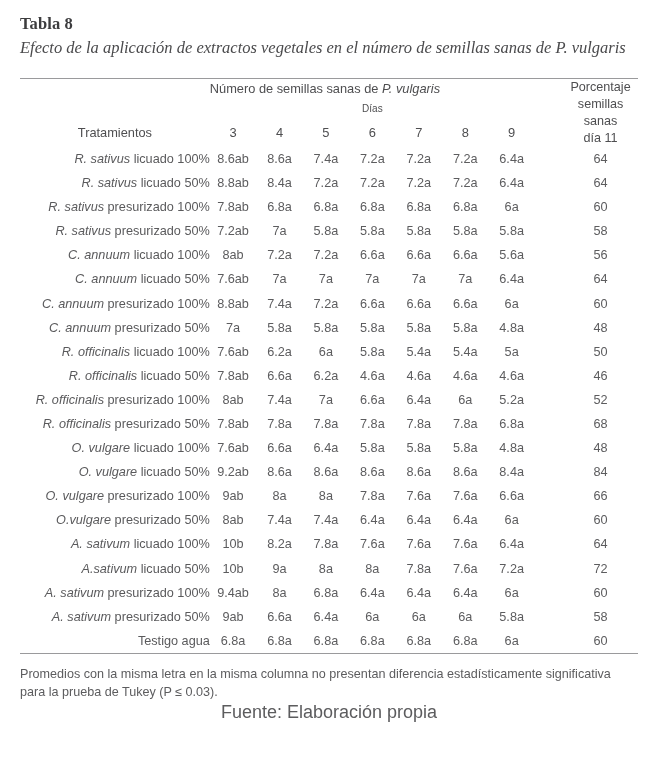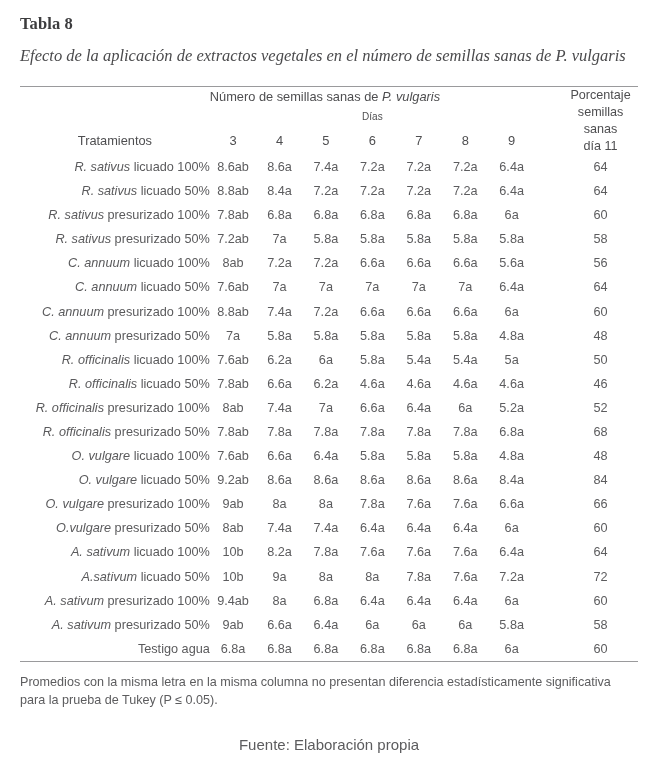--- a/index.html
+++ b/index.html
@@ -34,21 +34,21 @@
     color: #3c3c3e;
     line-height: 1.25;
     letter-spacing: 0.1px;
   }
   .table-title {
     font-family: "Liberation Serif", serif;
     font-style: italic;
     font-size: 16.5px;
     color: #4a4a4c;
     line-height: 1.38;
-    margin-top: 10px;
+    margin-top: 2px;
     max-width: 624px;
   }
 
   
   .rule {
     height: 1px;
     background: #9a9a9c;
     margin: 0;
   }
   .rule-top { margin-top: 19px; }
@@ -137,24 +137,23 @@
 
   
   .note {
     font-size: 12.6px;
     color: #5c5c5e;
     line-height: 1.42;
     margin-top: 12px;
     max-width: 620px;
   }
   .source {
-    font-size: 15px;
+    font-size: 18px;
     color: #5c5c5e;
     text-align: center;
-    margin-top: 26px;
     width: 618px;
   }
 </style>
 </head>
 <body>
 
 <div class="page">
 
   <div class="caption-block">
     <div class="table-number">Tabla 8</div>
@@ -457,16 +456,16 @@
           <td class="val">6.8a</td>
           <td class="val">6a</td>
           <td class="gap"></td>
           <td class="pct">60</td>
         </tr>
       </tbody>
   </table>
 
   <div class="rule rule-bottom"></div>
 
-  <div class="note">Promedios con la misma letra en la misma columna no presentan diferencia estadísticamente significativa para la prueba de Tukey (P ≤ 0.05).</div>
+  <div class="note">Promedios con la misma letra en la misma columna no presentan diferencia estadísticamente significativa para la prueba de Tukey (P ≤ 0.03).</div>
   <div class="source">Fuente: Elaboración propia</div>
 
 </div>
 
 </body></html>

